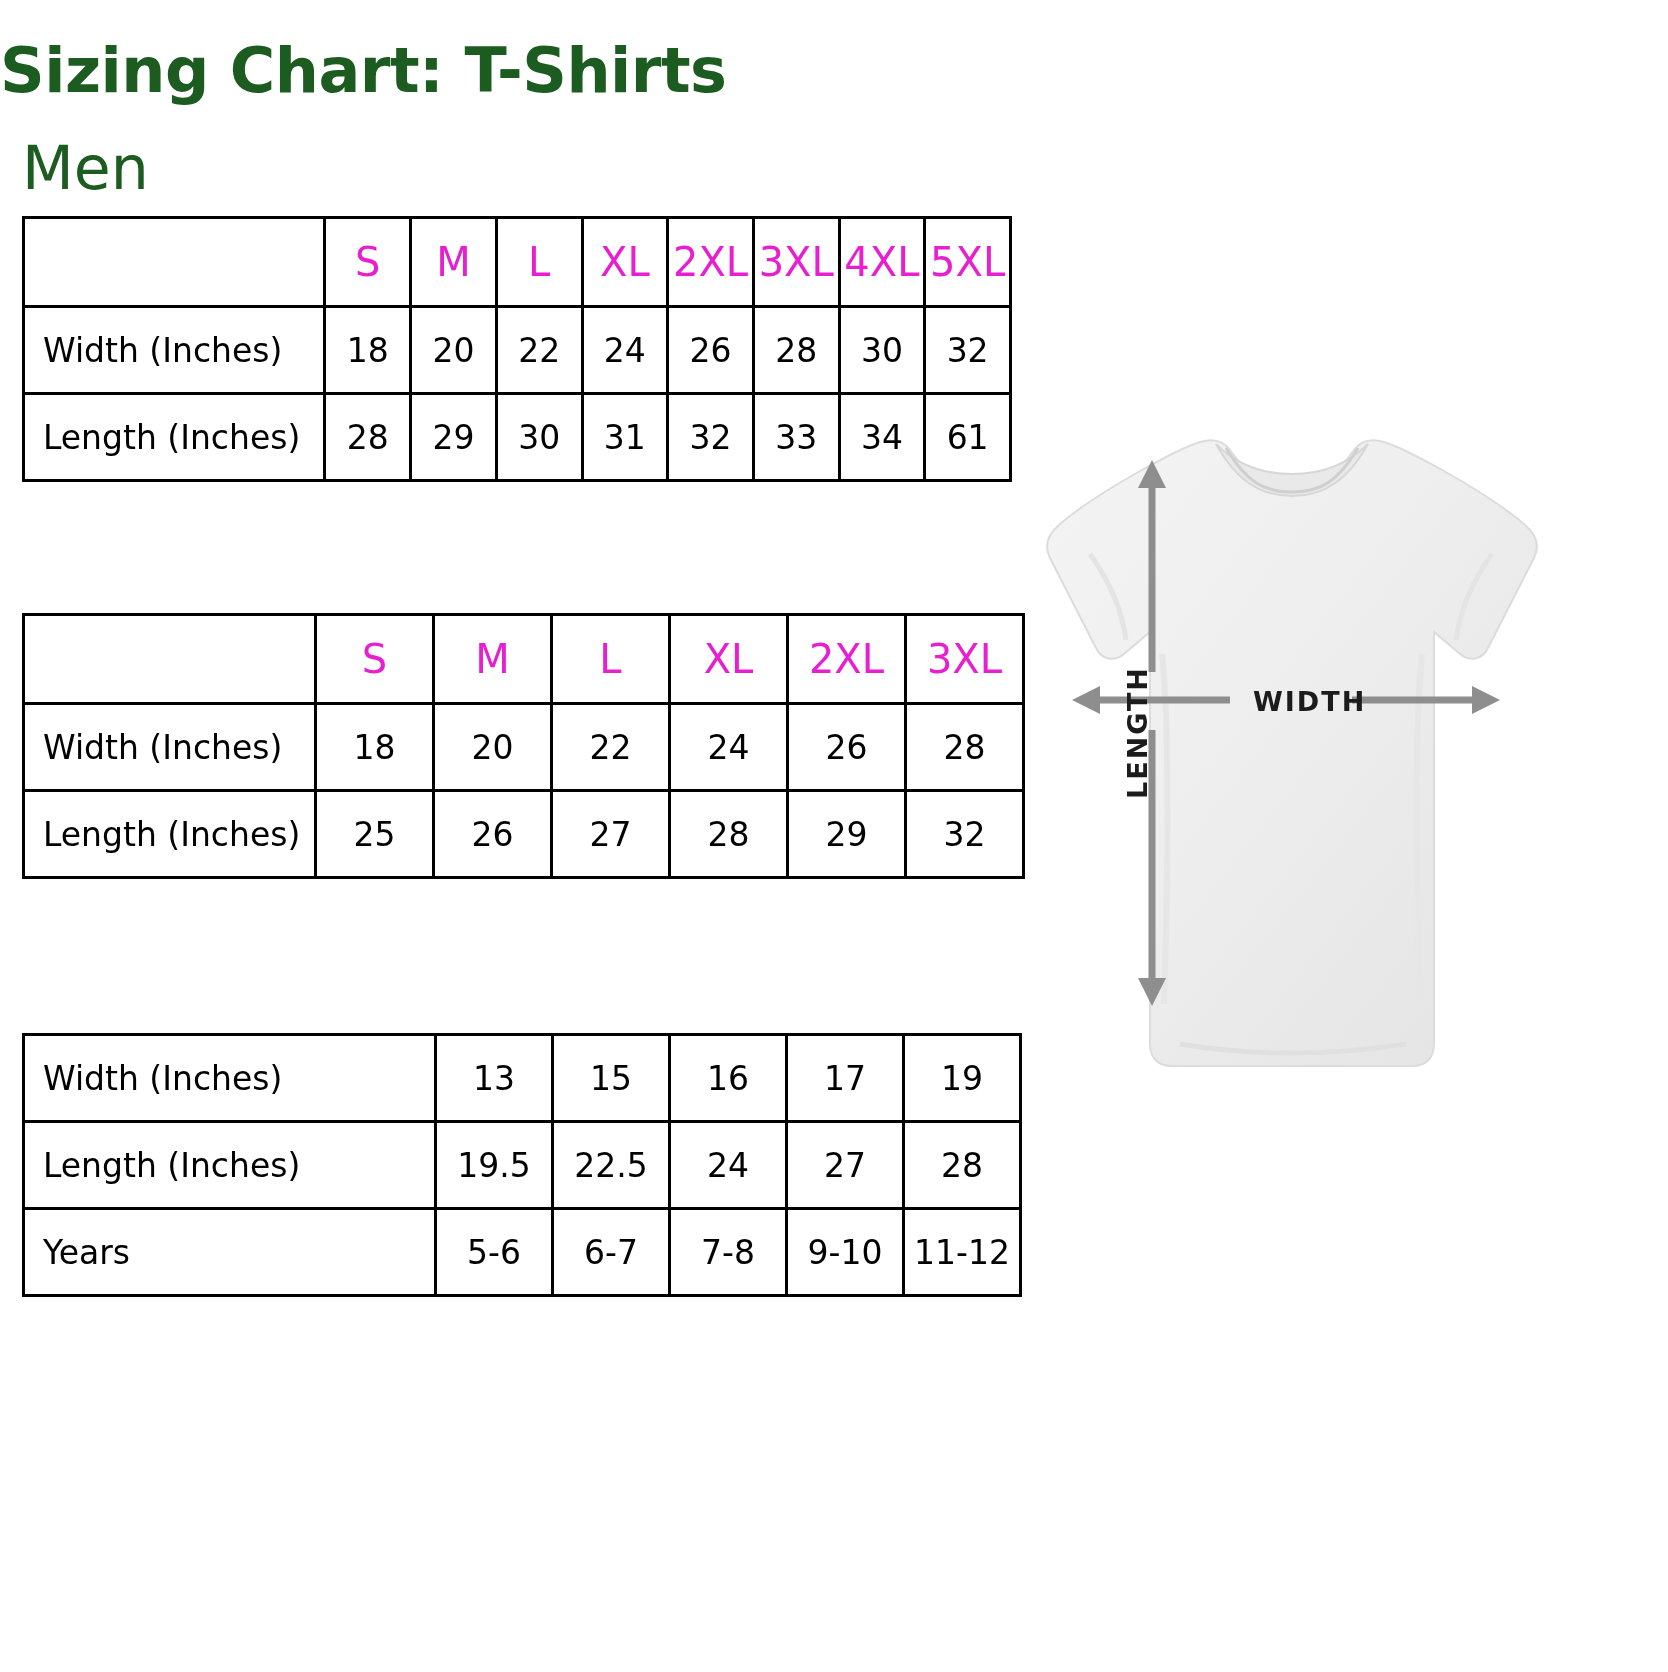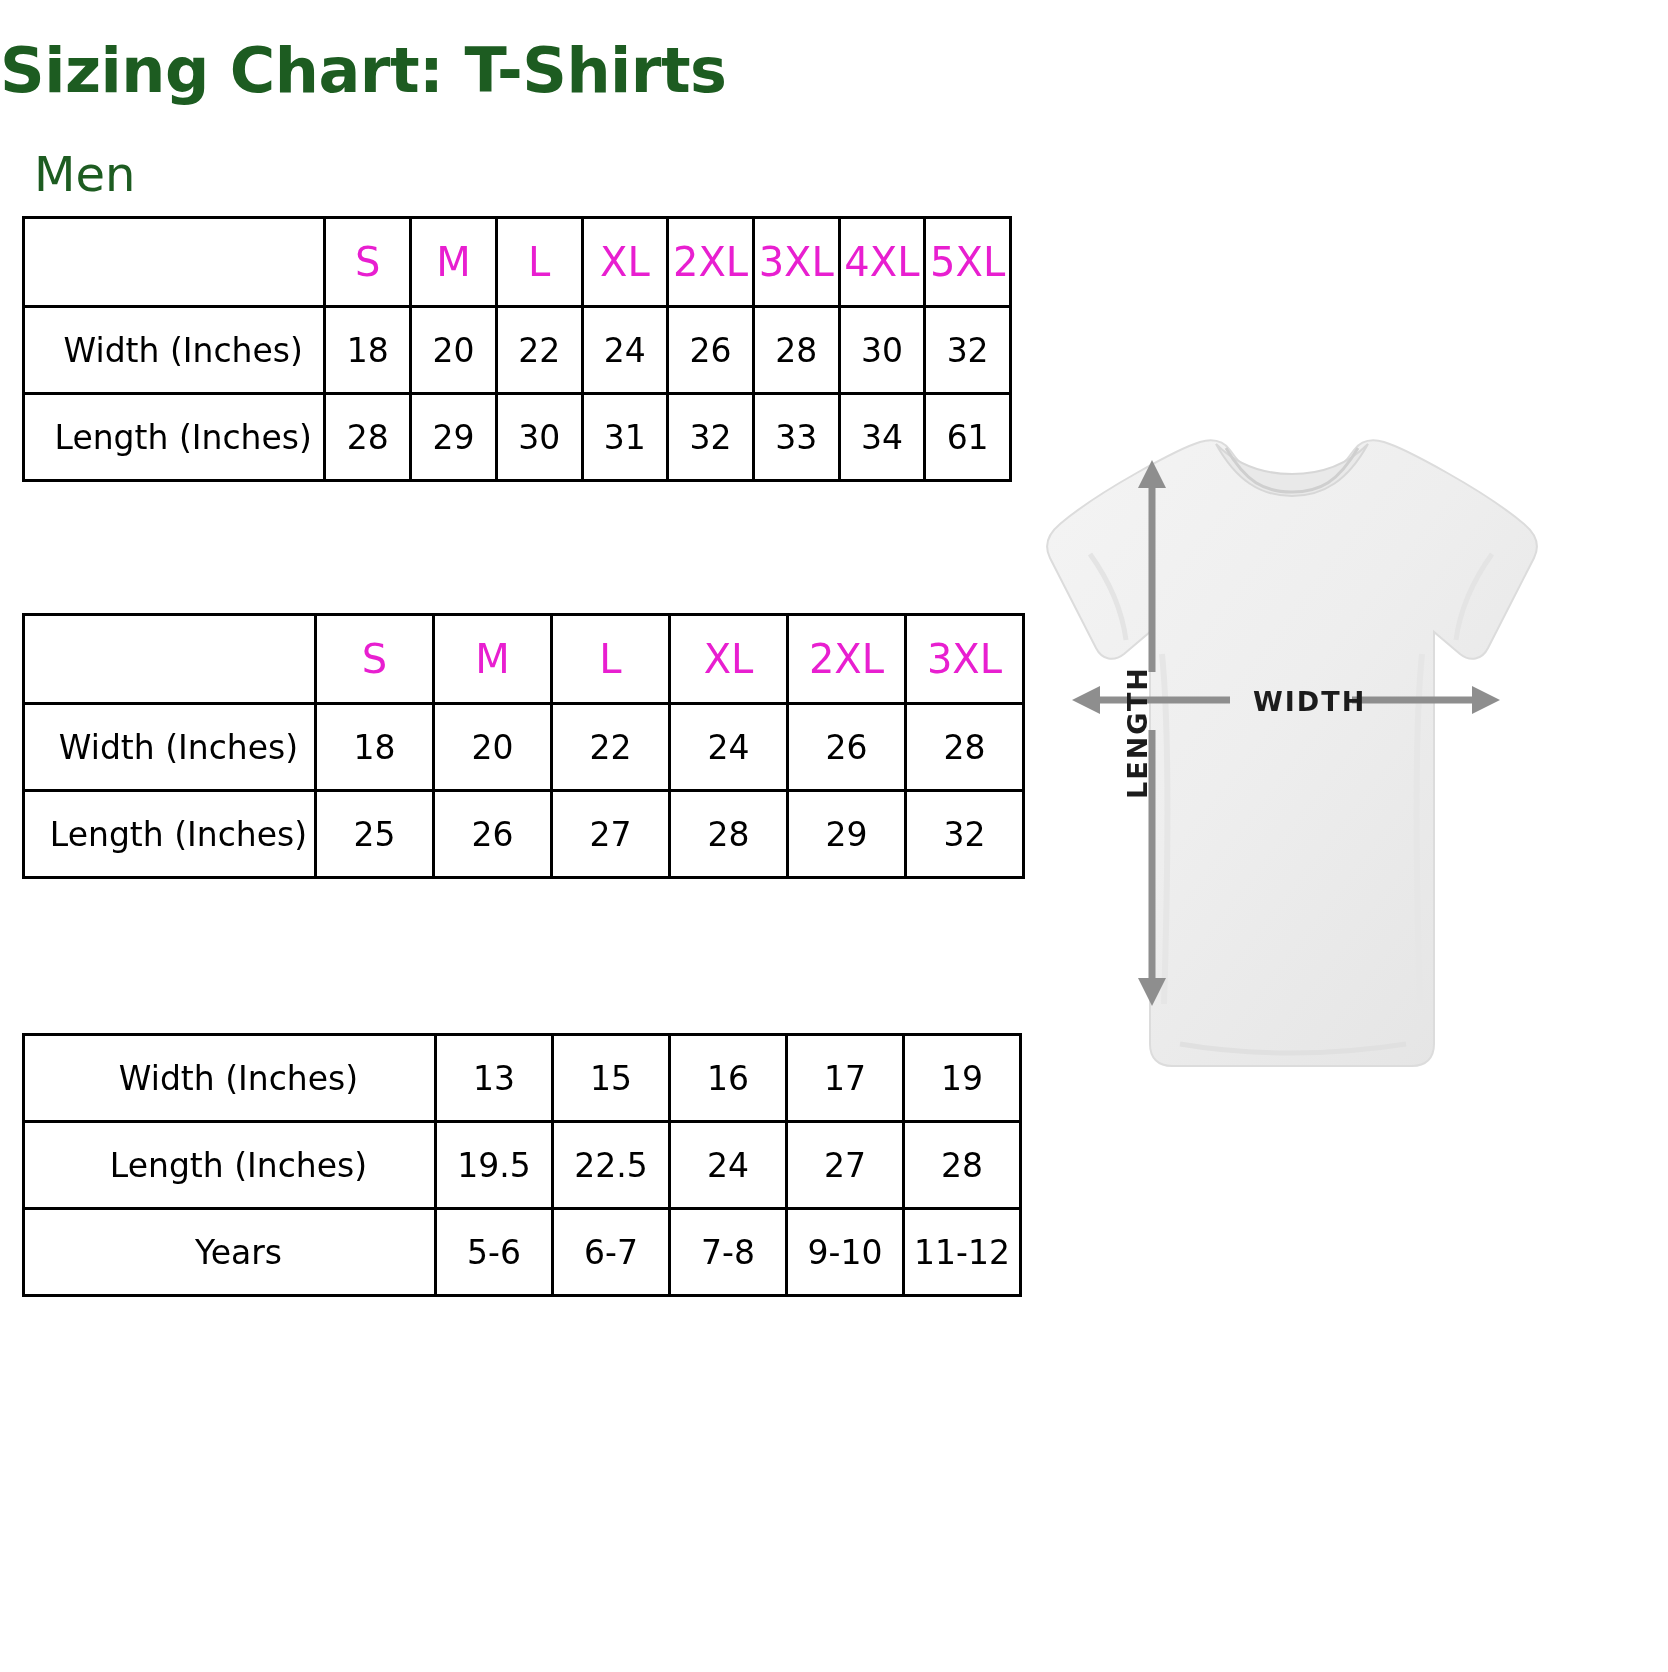--- a/index.html
+++ b/index.html
@@ -27,23 +27,23 @@
     text-align: left;
     font-family: "DejaVu Sans", sans-serif;
     font-weight: bold;
     font-size: 62px;
     color: #1d5c21;
     letter-spacing: -0.5px;
   }
   .section-title {
     font-family: "DejaVu Sans", sans-serif;
     font-weight: normal;
-    font-size: 48px;
+    font-size: 60px;
     color: #1d5c21;
-    margin: 12px;
+    margin: 0;
     line-height: 1;
   }
   .sec {
     position: absolute;
     left: 22px;
   }
   #sec-men { top: 138px; }
   #sec-women { top: 595px; }
   #sec-youth { top: 1015px; }
 
@@ -57,21 +57,21 @@
     text-align: center;
     vertical-align: middle;
     font-family: "DejaVu Sans", sans-serif;
     font-size: 33px;
     color: #000000;
     font-weight: normal;
     padding: 0;
     height: 84px;
   }
   table.size td.rowlabel {
-    text-align: center;
+    text-align: left;
     padding-left: 18px;
     font-size: 33px;
   }
   table.size th.sizehdr {
     color: #e81fd0;
     font-size: 40px;
     font-weight: normal;
     height: 86px;
   }
   th.corner {

